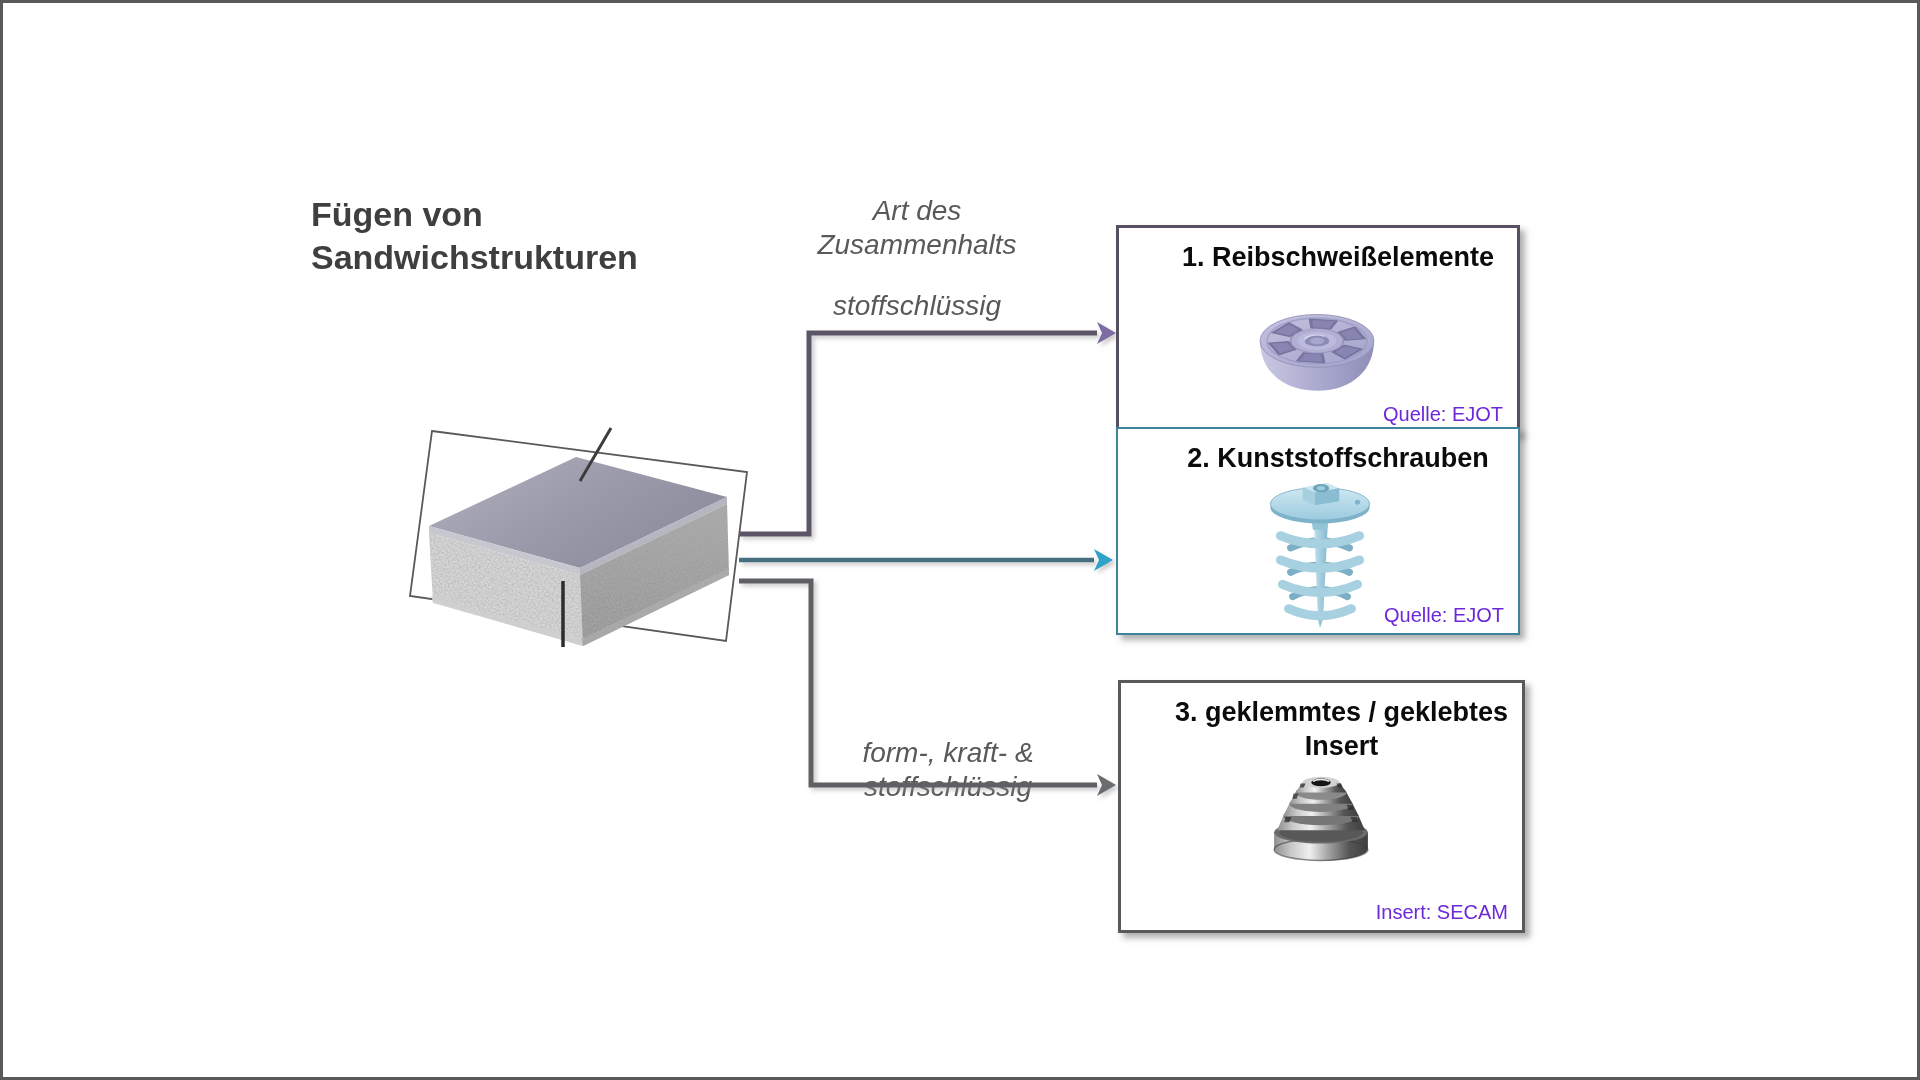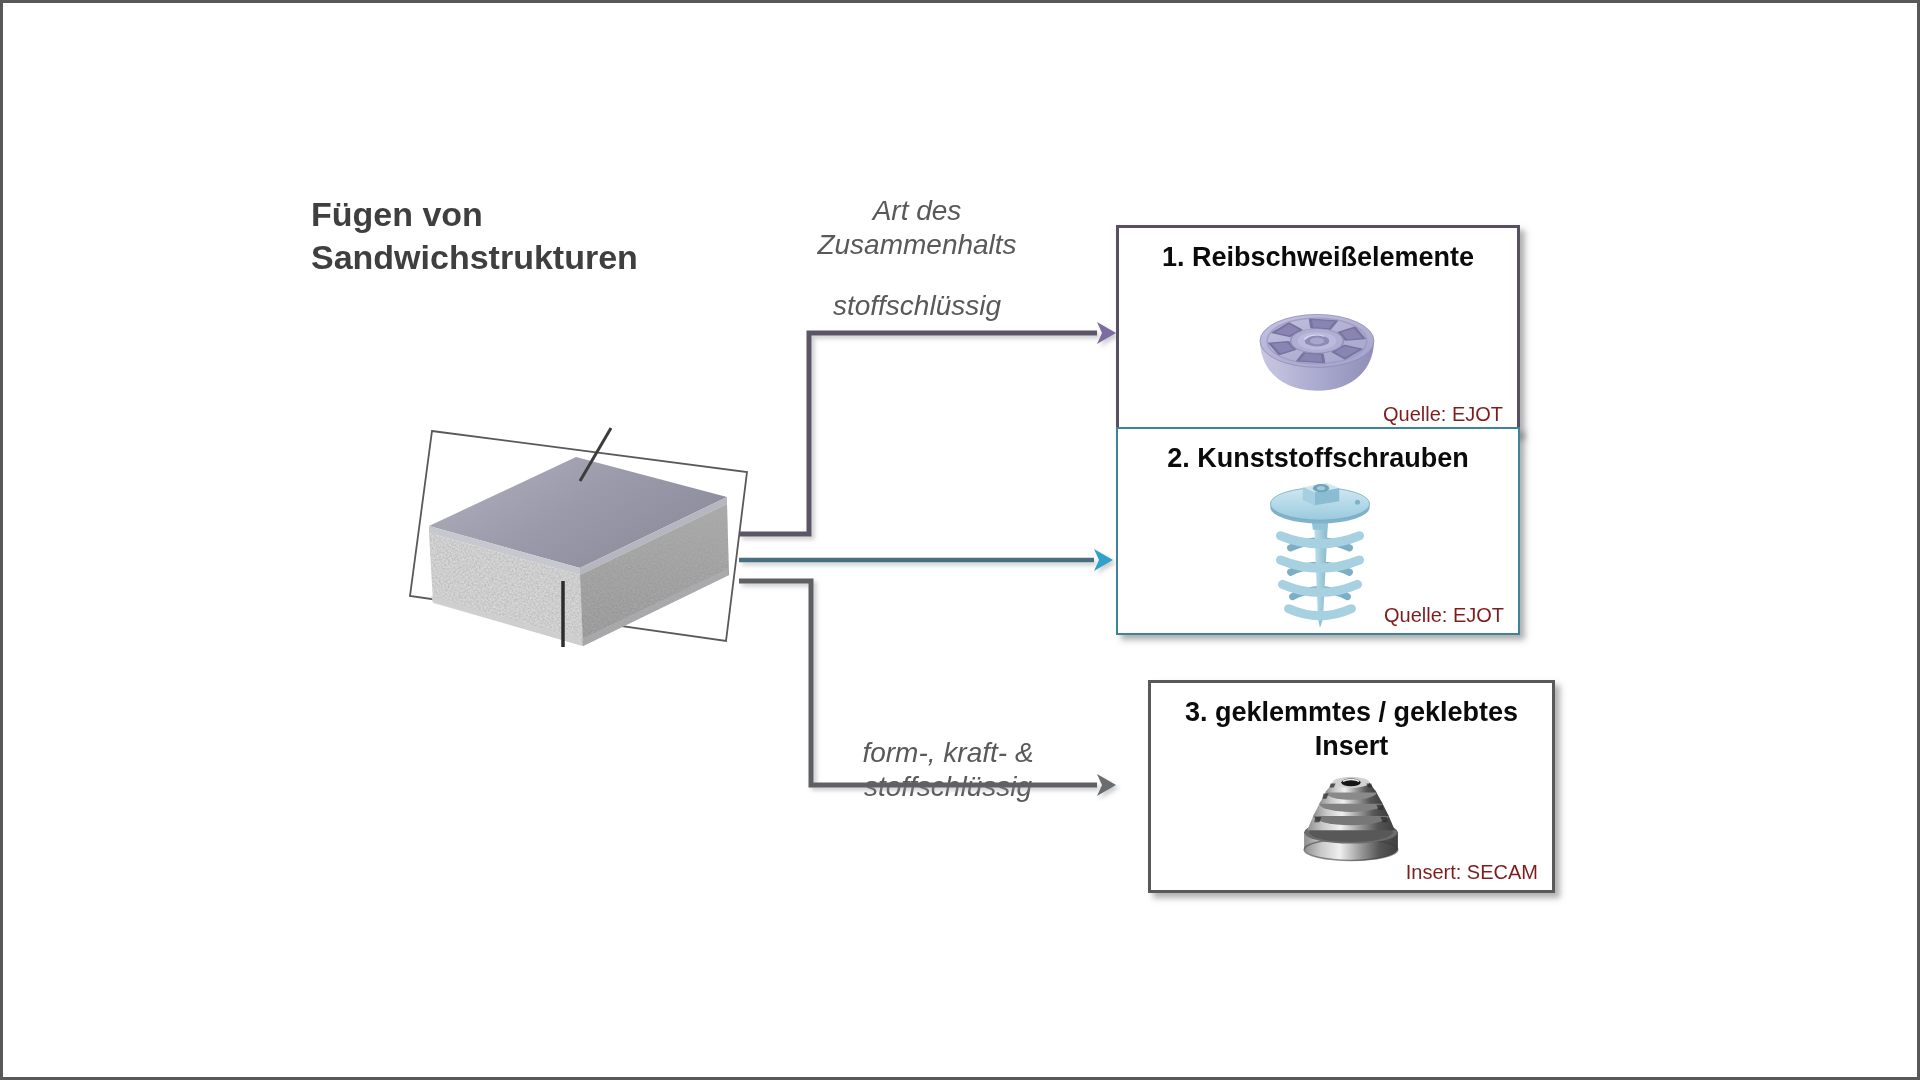--- a/index.html
+++ b/index.html
@@ -28,29 +28,30 @@
   }
   .slabel-top{left:542px; top:392px; width:300px;}
   .slabel-bottom{left:409px; top:651px; width:300px;}
   .diagram-svg{left:0; top:0; width:1920px; height:1080px;}
   .pbox{
     box-sizing:border-box; background:#ffffff;
     box-shadow:5px 5px 6px rgba(100,100,100,0.5);
   }
   .box1{left:1113px; top:222px; width:404px; height:210px; border:3px solid #575063;}
   .box2{left:1113px; top:424px; width:404px; height:208px; border:2px solid #3e8399;}
-  .box3{left:1115px; top:677px; width:407px; height:213px; border:3px solid #595959;margin-left:30px;}
+  .box3{left:1115px; top:677px; width:407px; height:253px; border:3px solid #595959;}
   .pbox-title{
     margin-top:12px; width:100%; text-align:center;
     font-size:27px; font-weight:bold; color:#0b0b0b; line-height:1.27;
     white-space:pre-line;
+    padding-left:20px;
   }
   .source{
     position:absolute; right:14px; bottom:6px;
-    font-size:20px; color:#7f1d1d;
+    font-size:20px; color:#6d28d9;
   }
   .product{position:absolute;}
   .p1{left:138px; top:68px; width:120px; height:102px;}
   .p2{left:146px; top:48px; width:112px; height:154px;}
   .p3{left:148px; top:80px; width:104px; height:102px;}
 </style>
 </head>
 <body>
 
 <div class="canvas">

